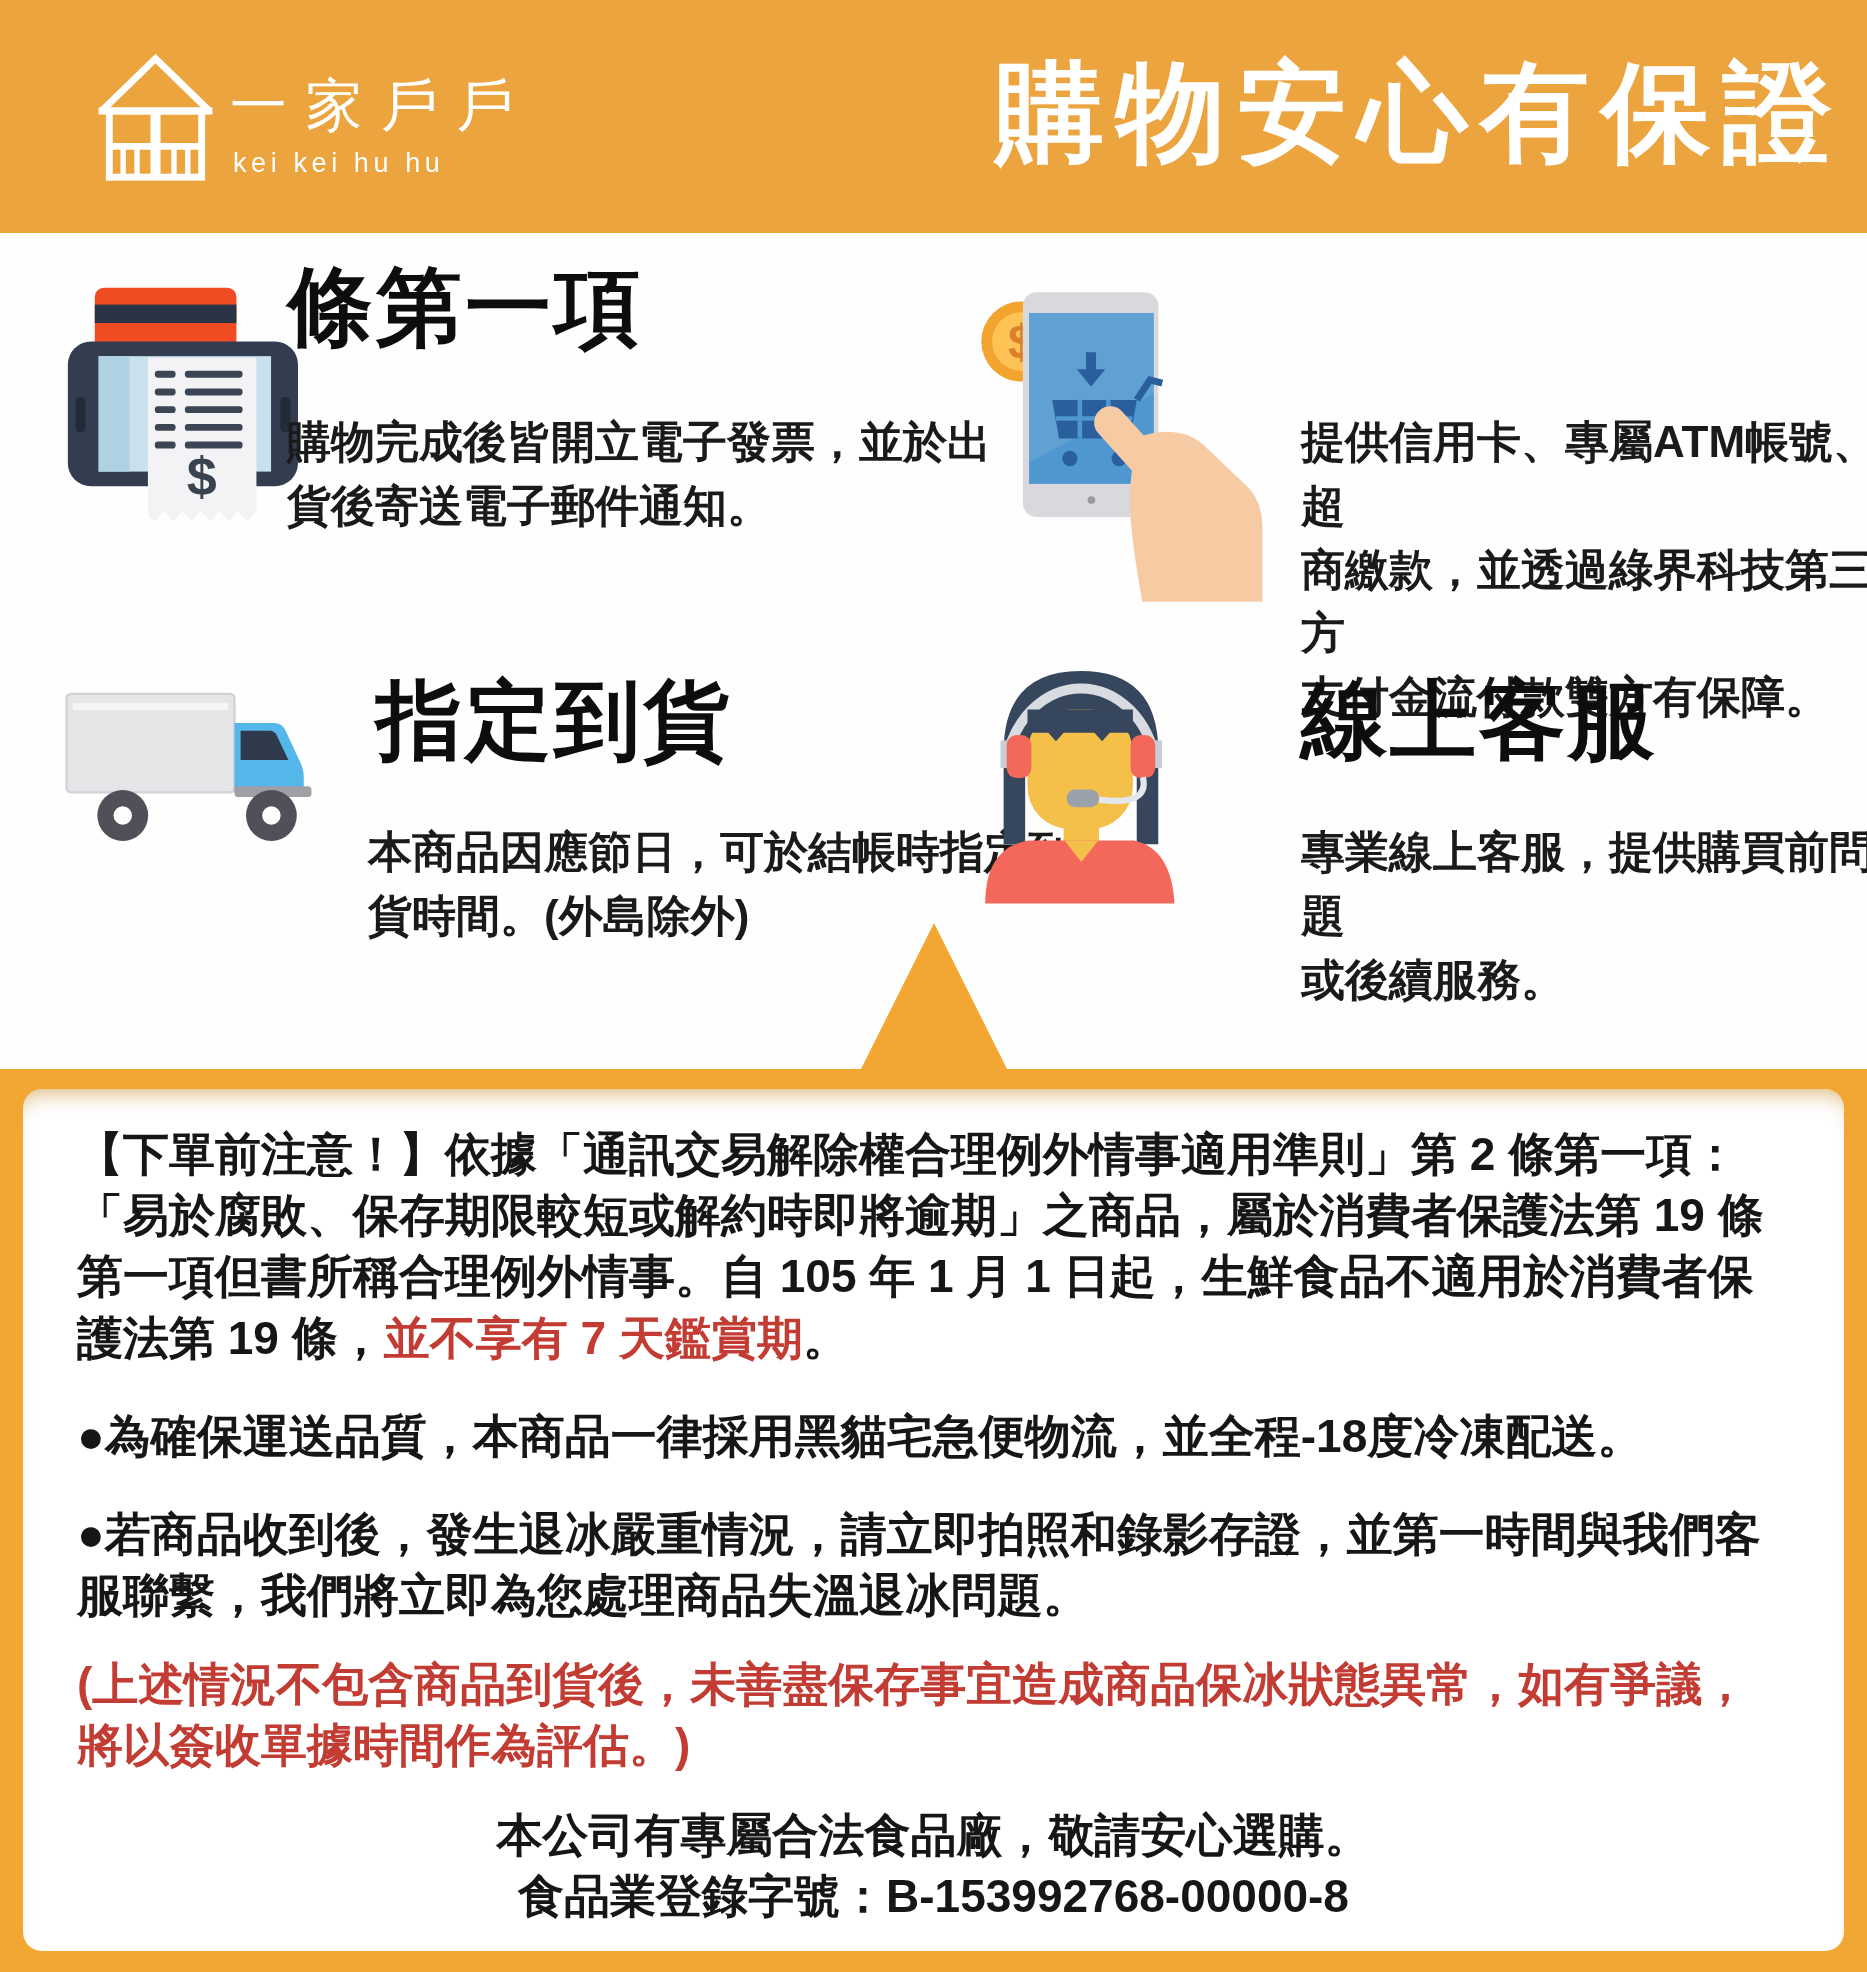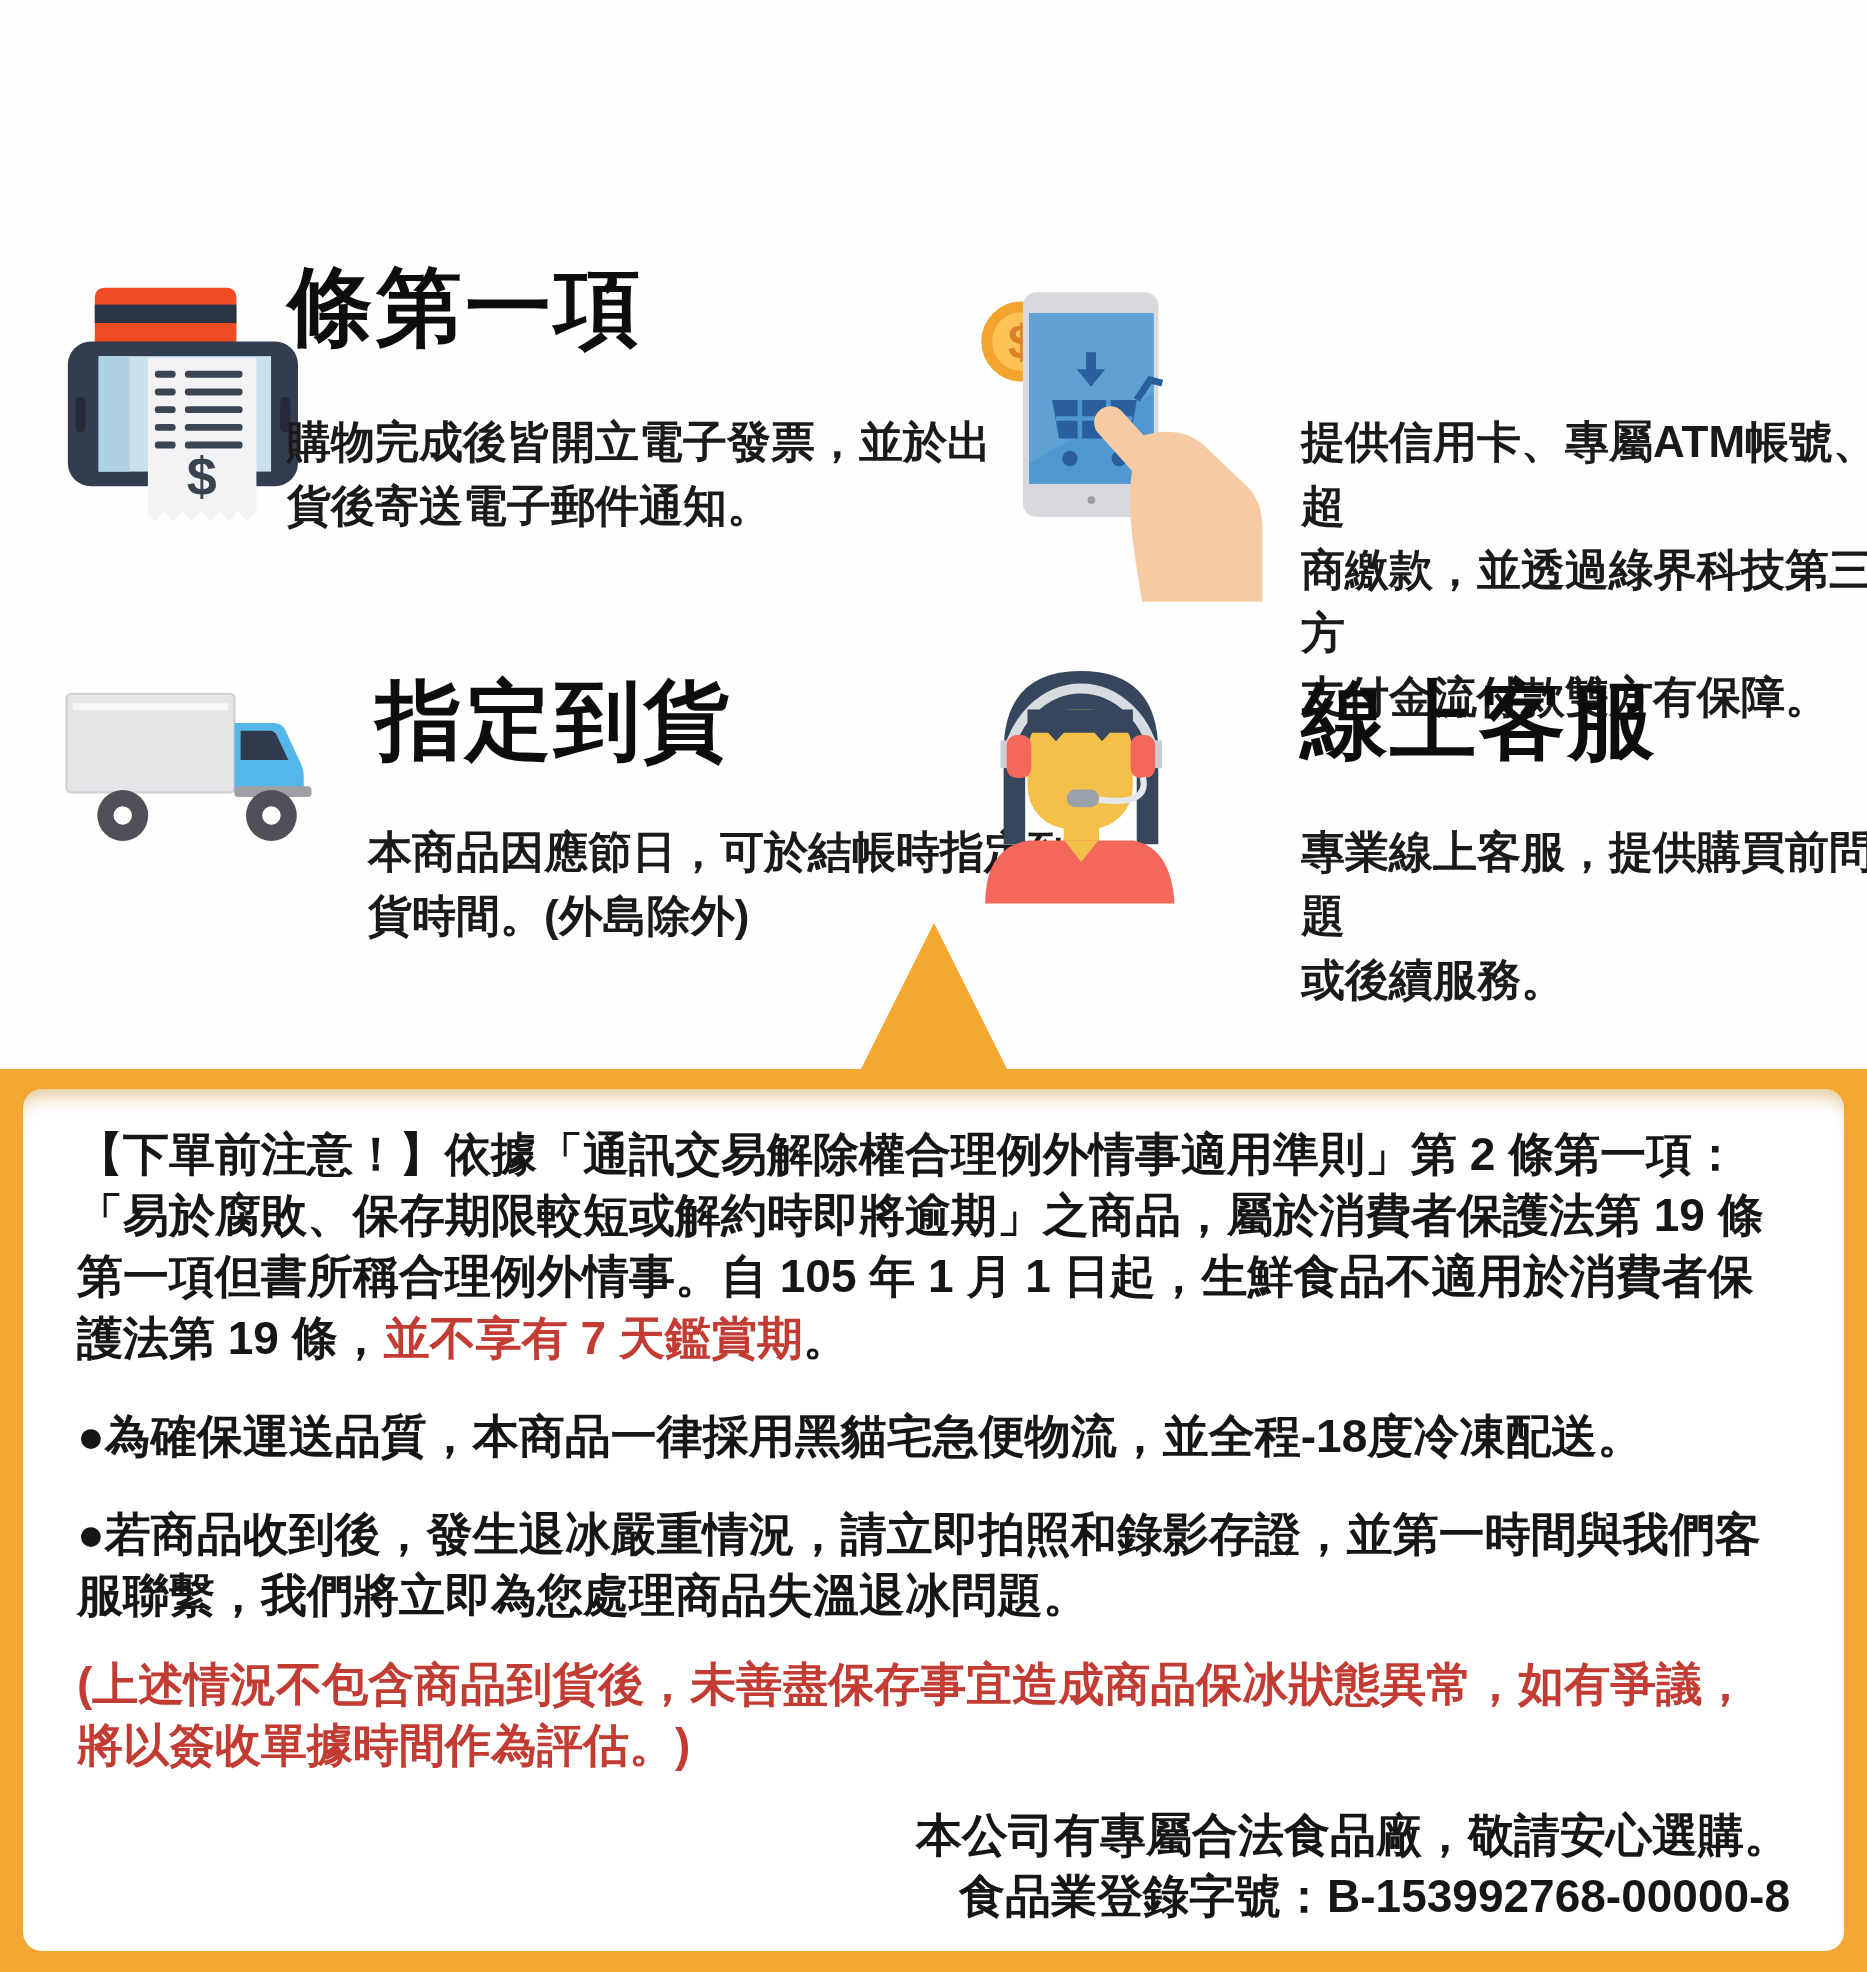--- a/index.html
+++ b/index.html
@@ -31,27 +31,47 @@
   .notice-box{position:absolute;left:23px;right:23px;top:20px;bottom:21.6px;background:#ffffff;
      box-shadow:inset 0 17px 20px -12.3px rgba(196,134,27,.55);border-radius:19px;}
   .notice-content{padding:35px 54px 0 54px;font-size:46px;font-weight:700;color:#161616;
      line-height:1.33;text-align:left;}
   .notice-content p{margin:0;}
   .p1{margin-bottom:37px !important;}
   .b1{margin-bottom:37px !important;}
   .b2{margin-bottom:28px !important;}
   .rednote{margin-bottom:28px !important;color:#C23C33;}
   .red{color:#C23C33;}
-  .footer-line{text-align:right;}
+  .footer-line{text-align:center;}
 </style>
 </head>
 <body>
 
 <div class="page">
 
+  <div class="header">
+    <div class="logo">
+      <svg class="logo-icon" viewBox="0 0 152 165">
+        <g stroke="#ffffff" stroke-width="9" fill="none">
+          <polyline points="6,74 76,6 146,74"></polyline>
+          <line x1="2" y1="74" x2="150" y2="74"></line>
+          <rect x="16" y="74" width="120" height="86"></rect>
+          <line x1="76" y1="74" x2="76" y2="160" stroke-width="13"></line>
+          <line x1="16" y1="120" x2="136" y2="120"></line>
+          <line x1="34" y1="120" x2="34" y2="160" stroke-width="7"></line>
+          <line x1="52" y1="120" x2="52" y2="160" stroke-width="7"></line>
+          <line x1="100" y1="120" x2="100" y2="160" stroke-width="7"></line>
+          <line x1="118" y1="120" x2="118" y2="160" stroke-width="7"></line>
+        </g>
+      </svg>
+      <div class="logo-cjk">一家戶戶</div>
+      <div class="logo-latin">kei kei hu hu</div>
+    </div>
+    <div class="header-title">購物安心有保證</div>
+  </div>
 
   <div class="features">
 
     <svg class="icon-box" style="left:54px;top:21.6px;width:254px;height:347px" viewBox="0 0 330 450">
       <rect x="53" y="42" width="184" height="84" rx="12" fill="#F04B23"></rect>
       <rect x="53" y="64" width="184" height="24" fill="#2A3444"></rect>
       <rect x="18" y="112" width="299" height="188" rx="30" fill="#333D4F"></rect>
       <rect x="58" y="131" width="224" height="150" fill="#C9E1ED"></rect>
       <rect x="58" y="131" width="40" height="150" fill="#AFD2E3"></rect>
       <rect x="28" y="184" width="13" height="46" rx="6" fill="#232B39"></rect>

